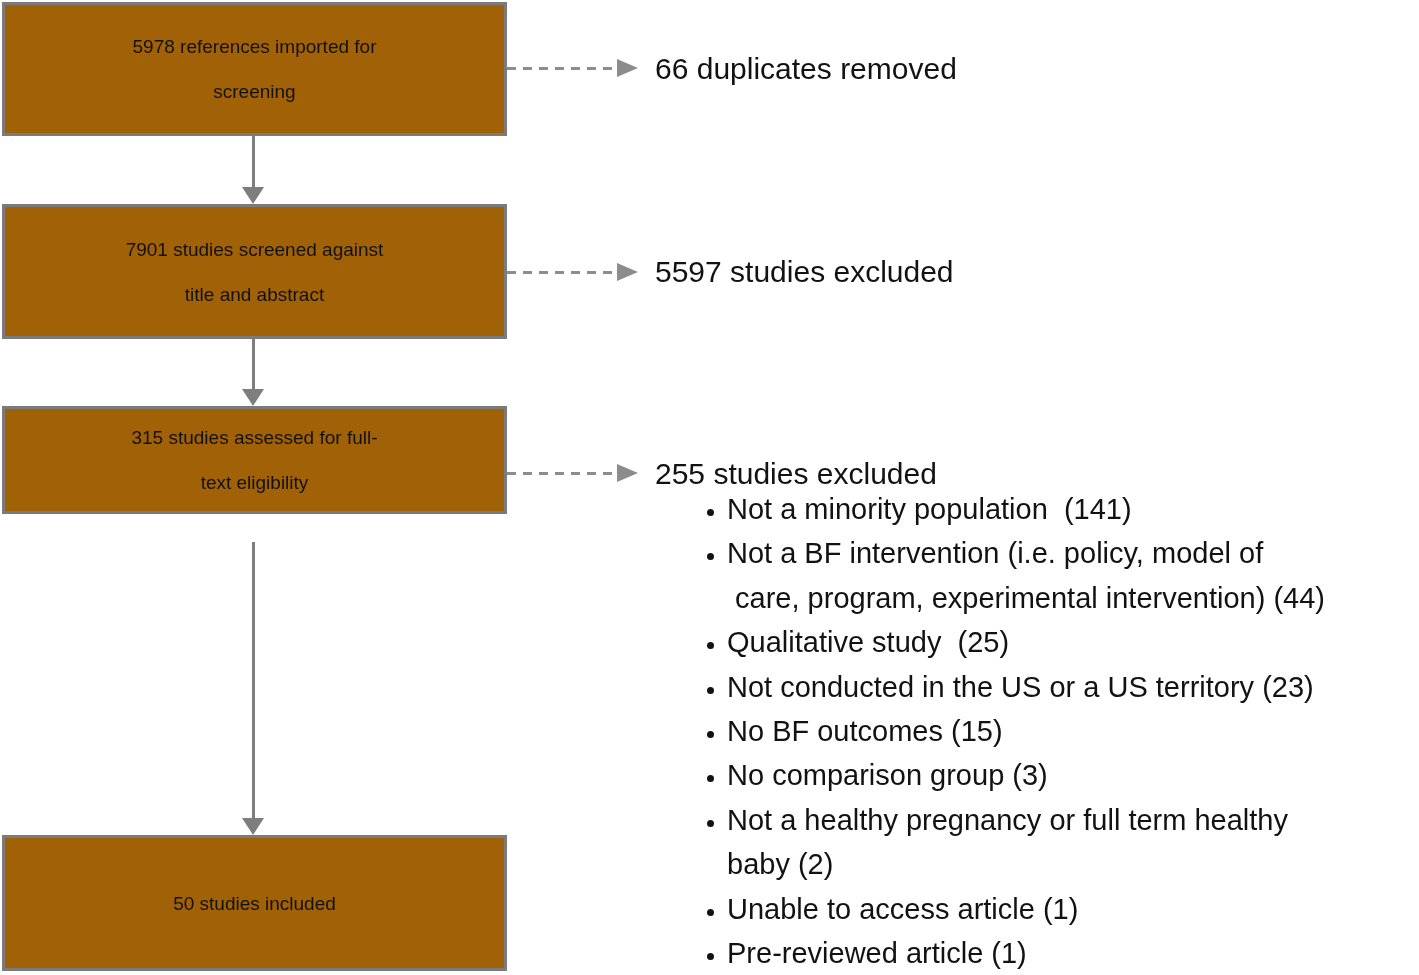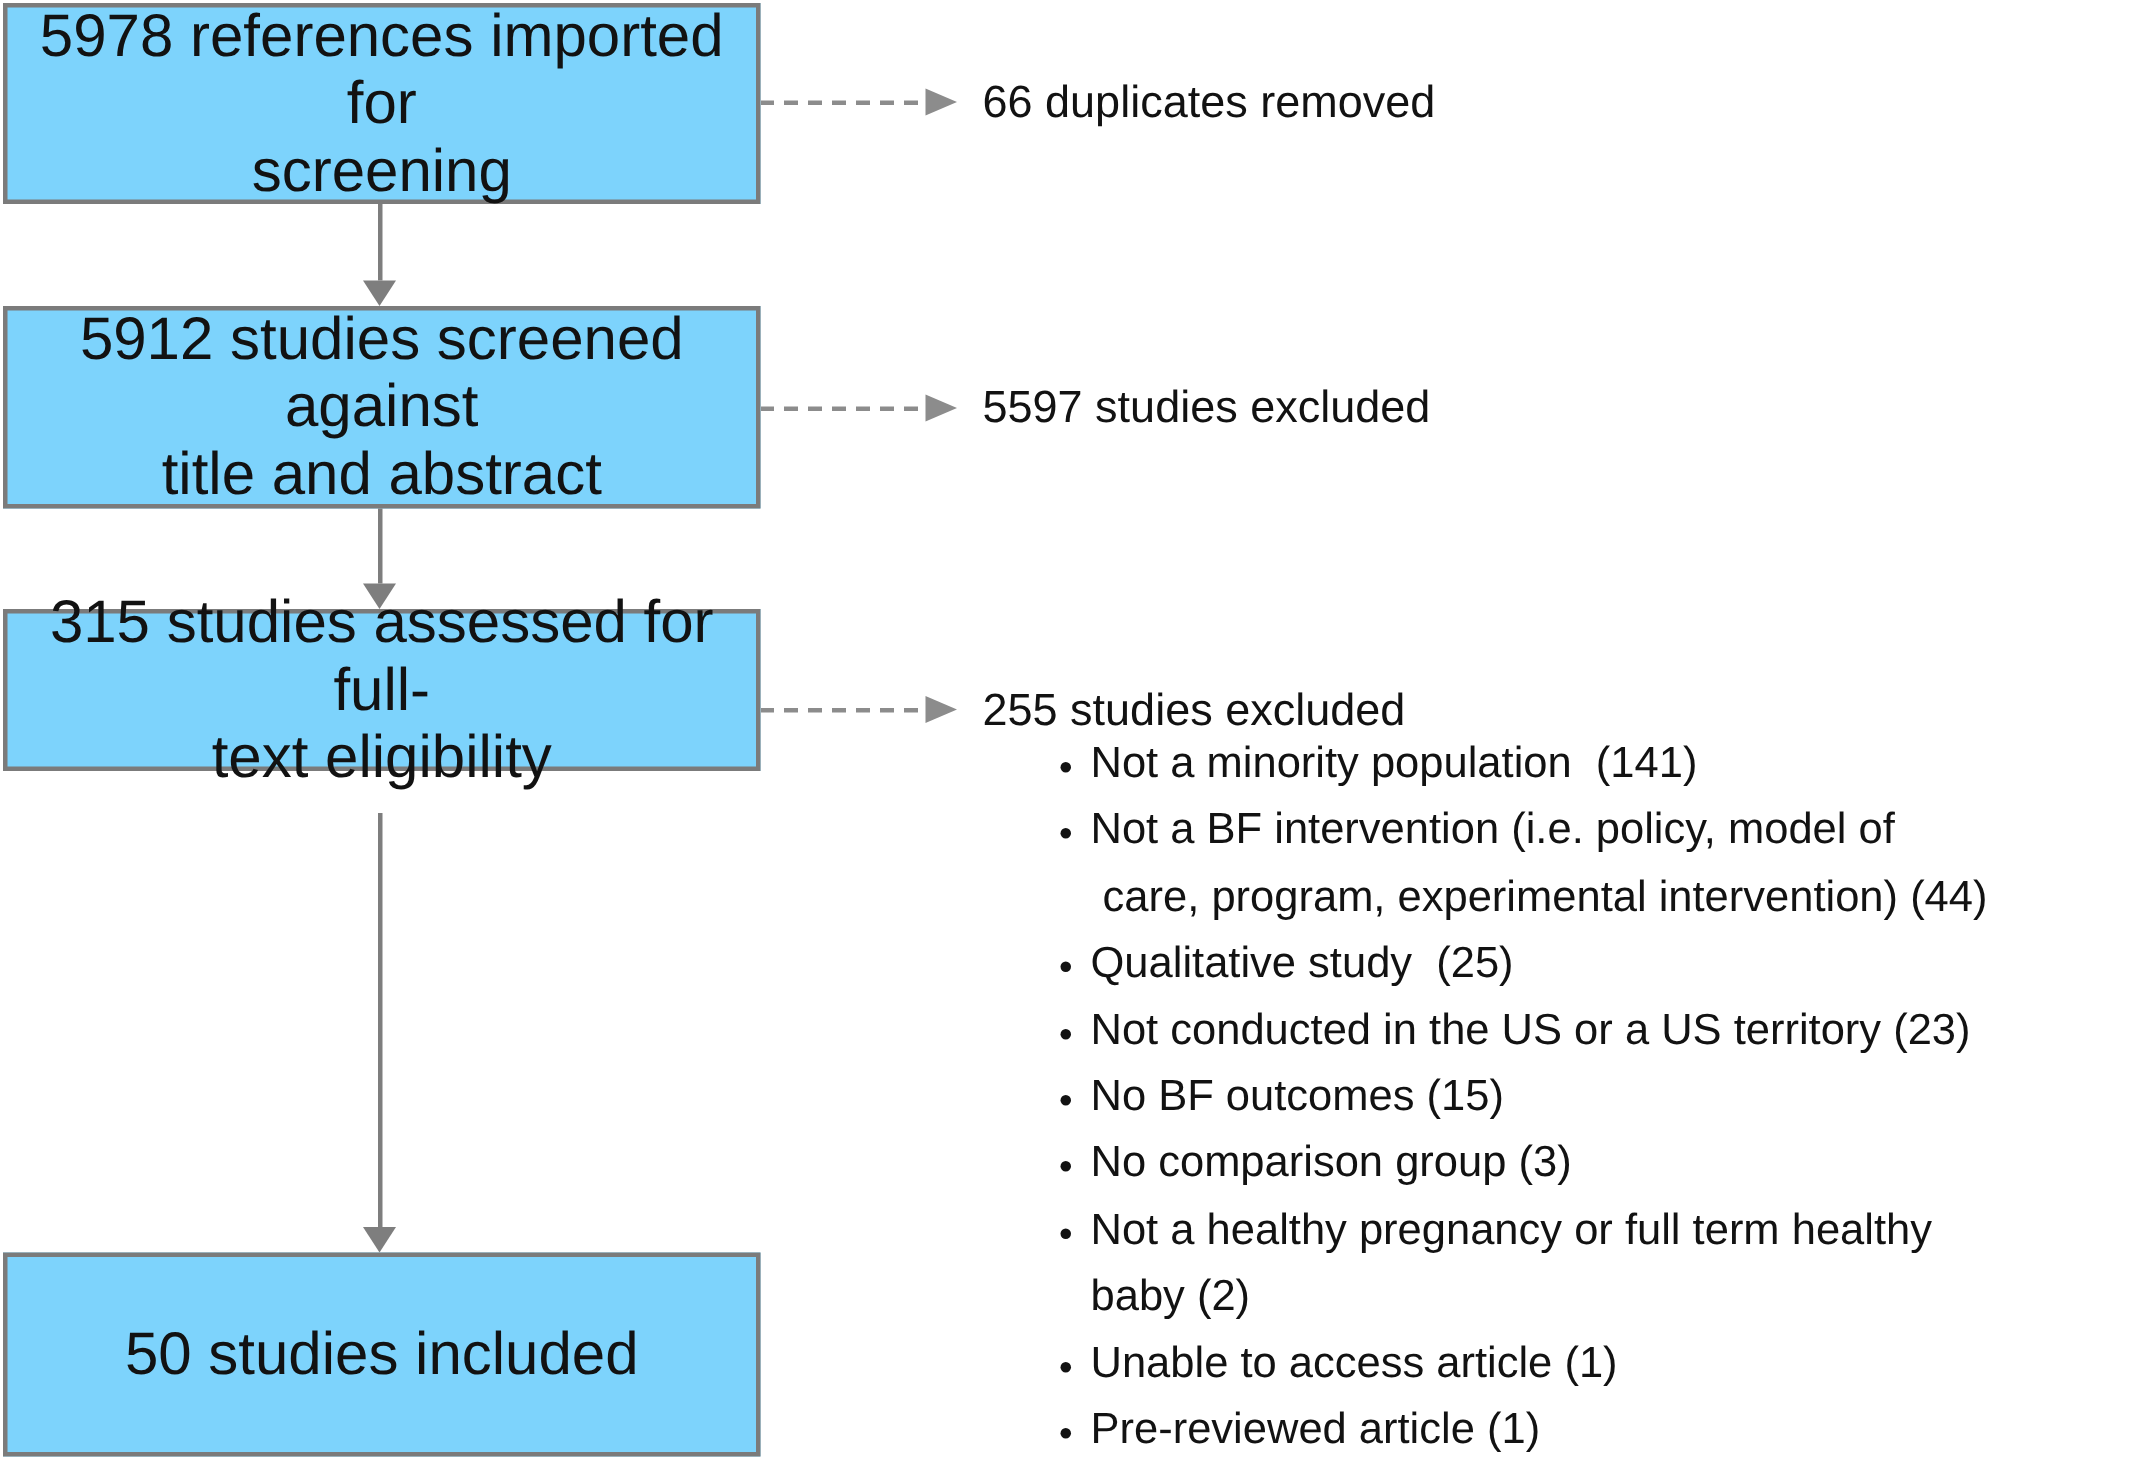--- a/index.html
+++ b/index.html
@@ -17,26 +17,26 @@
     overflow: hidden;
   }
 
   
   .flow-box {
     position: absolute;
     left: 2px;
     width: 505px;
     box-sizing: border-box;
     border: 3px solid #7b7b7b;
-    background: #7dd3fc;
+    background: #a16207;
     display: flex;
     align-items: center;
     justify-content: center;
     text-align: center;
-    font-size: 40px;
+    font-size: 19px;
     line-height: 45px;
     white-space: pre-line;
     padding: 0 14px;
   }
   .box-imported { top: 2px;   height: 134px; }
   .box-screened { top: 204px; height: 135px; }
   .box-fulltext { top: 406px; height: 108px; }
   .box-included { top: 835px; height: 136px; }
 
   
@@ -122,21 +122,21 @@
     font-size: 22px;
   }
 </style>
 </head>
 <body>
 
 <div class="canvas">
 
   <div class="flow-box box-imported">5978 references imported for
 screening</div>
-  <div class="flow-box box-screened">5912 studies screened against
+  <div class="flow-box box-screened">7901 studies screened against
 title and abstract</div>
   <div class="flow-box box-fulltext">315 studies assessed for full-
 text eligibility</div>
   <div class="flow-box box-included">50 studies included</div>
 
   <div class="varrow varrow-1">
     <div class="vline"></div>
     <div class="vhead"></div>
   </div>
   <div class="varrow varrow-2">

